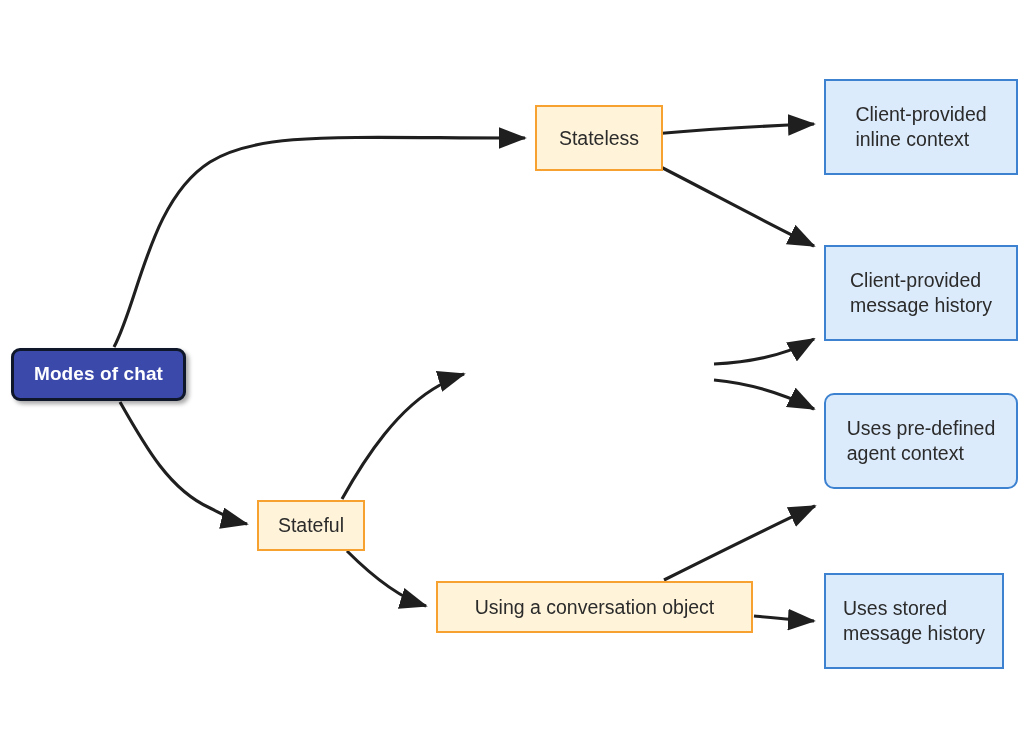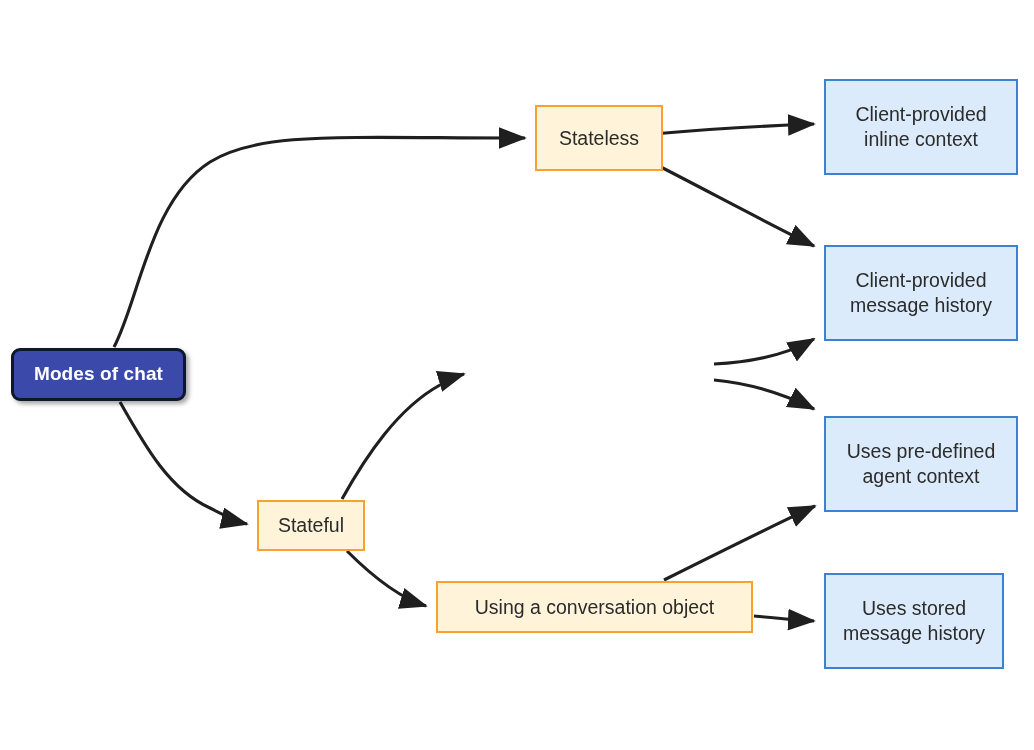--- a/index.html
+++ b/index.html
@@ -24,21 +24,21 @@
     top: 0;
     width: 1034px;
     height: 750px;
   }
   .node {
     position: absolute;
     box-sizing: border-box;
     display: flex;
     align-items: center;
     justify-content: center;
-    text-align: center;
+    text-align: left;
     line-height: 1.28;
     z-index: 5;
   }
   .node span {
     display: block;
     white-space: pre-line;
   }
   
   .node-root {
     background: #3b49ab;
@@ -121,21 +121,21 @@
   <div class="node node-leaf" style="left:824px; top:79px; width:194px; height:96px;">
     <span>Client-provided
 inline context</span>
   </div>
 
   <div class="node node-leaf" style="left:824px; top:245px; width:194px; height:96px;">
     <span>Client-provided
 message history</span>
   </div>
 
-  <div class="node node-leaf" style="left:824px; top:416px; width:194px; height:96px;">
+  <div class="node node-leaf" style="left:824px; top:393px; width:194px; height:96px;border-radius:10px;">
     <span>Uses pre-defined
 agent context</span>
   </div>
 
   <div class="node node-leaf" style="left:824px; top:573px; width:180px; height:96px;">
     <span>Uses stored
 message history</span>
   </div>
 
 </div>

